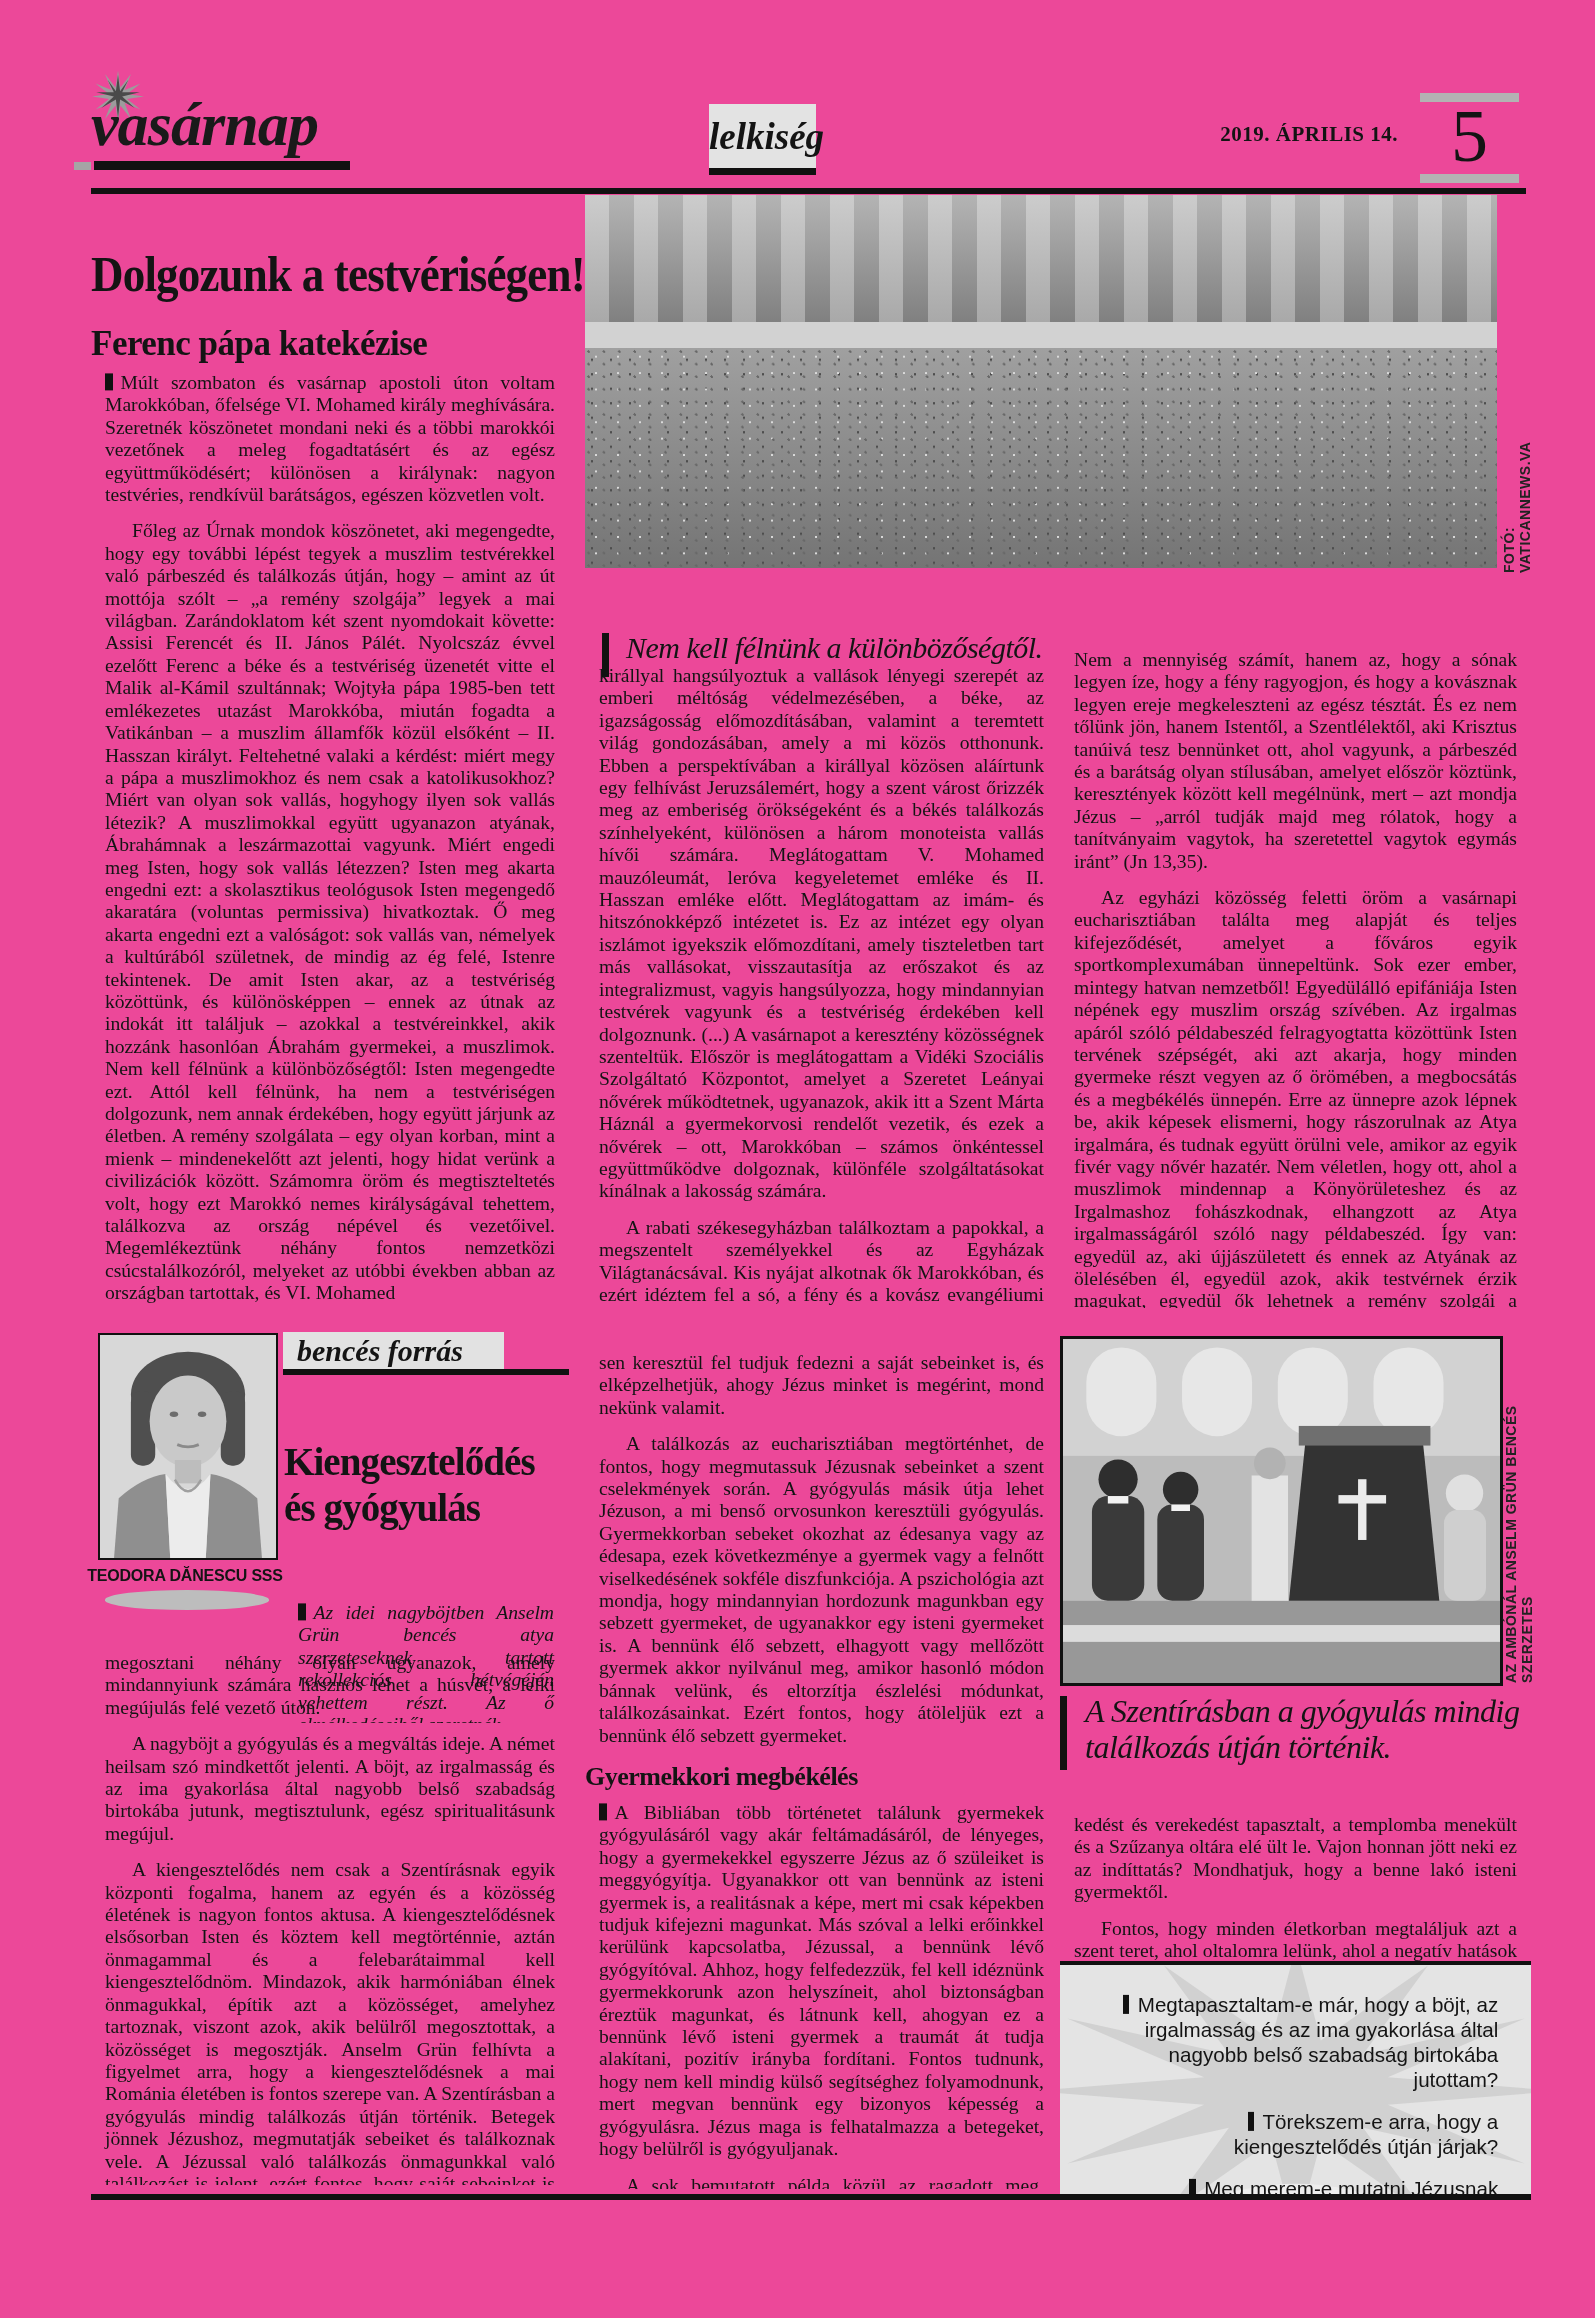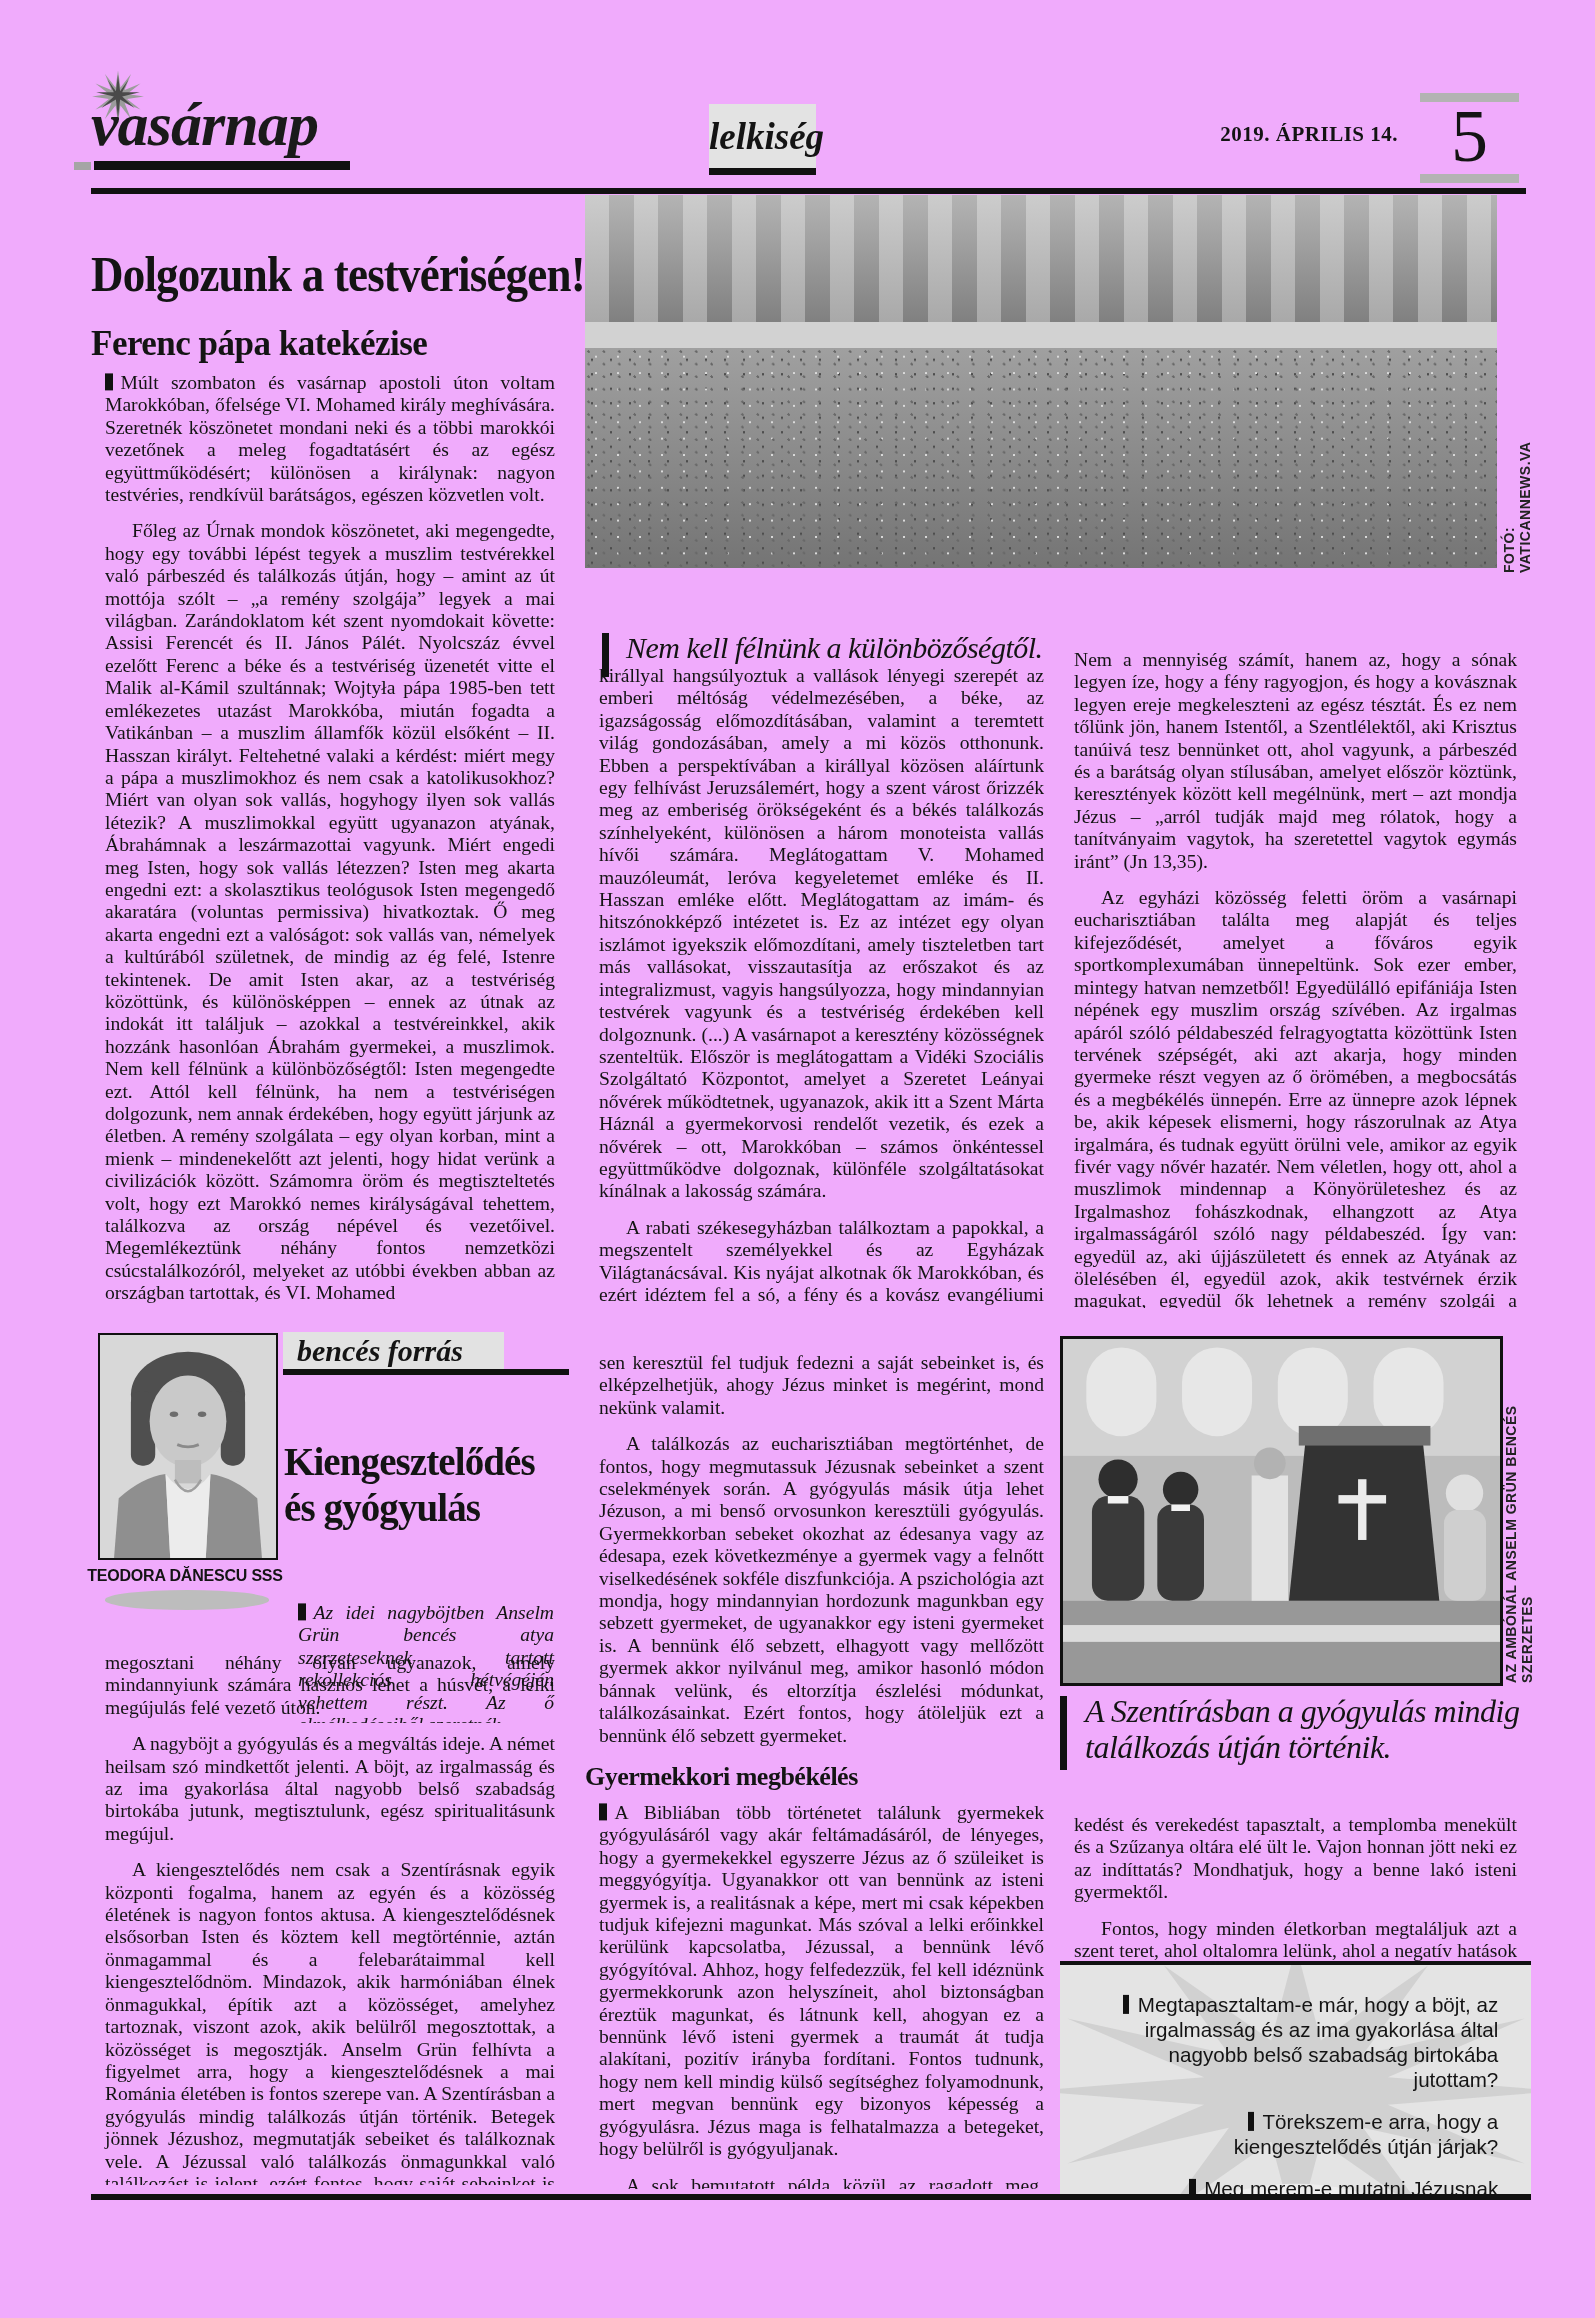--- a/index.html
+++ b/index.html
@@ -1,17 +1,17 @@
 <!DOCTYPE html>
 <html lang="hu" style="font-size:7.5px"><head>
 <meta charset="utf-8">
 <style>
   html,body{margin:0;padding:0;background:#cccccc;}
   .page{
-    position:relative;width:1595px;height:2319px;background:#f0abfc;
+    position:relative;width:1595px;height:2319px;background:#ec4899;
     font-family:"Liberation Serif",serif;color:#141414;overflow:hidden;
   }
   
   .logo{position:absolute;left:91px;top:89px;font-size:62px;font-weight:bold;font-style:italic;letter-spacing:-0.9px;color:#1a1a1a;}
   .logo-star{position:absolute;left:92px;top:69px;width:52px;height:55px;}
   .logo-bar{position:absolute;left:94px;top:161px;width:256px;height:9.3px;background:#111;}
   .logo-bar-gray{position:absolute;left:74px;top:162px;width:17px;height:7.5px;background:#a5a5a5;}
   .section-box{position:absolute;left:709px;top:104px;width:107px;height:64px;background:#e3e3e3;text-align:center;}
   .section-box span{font-size:37px;font-weight:bold;font-style:italic;line-height:65px;}
   .section-bar{position:absolute;left:709px;top:168px;width:107px;height:7px;background:#111;}

